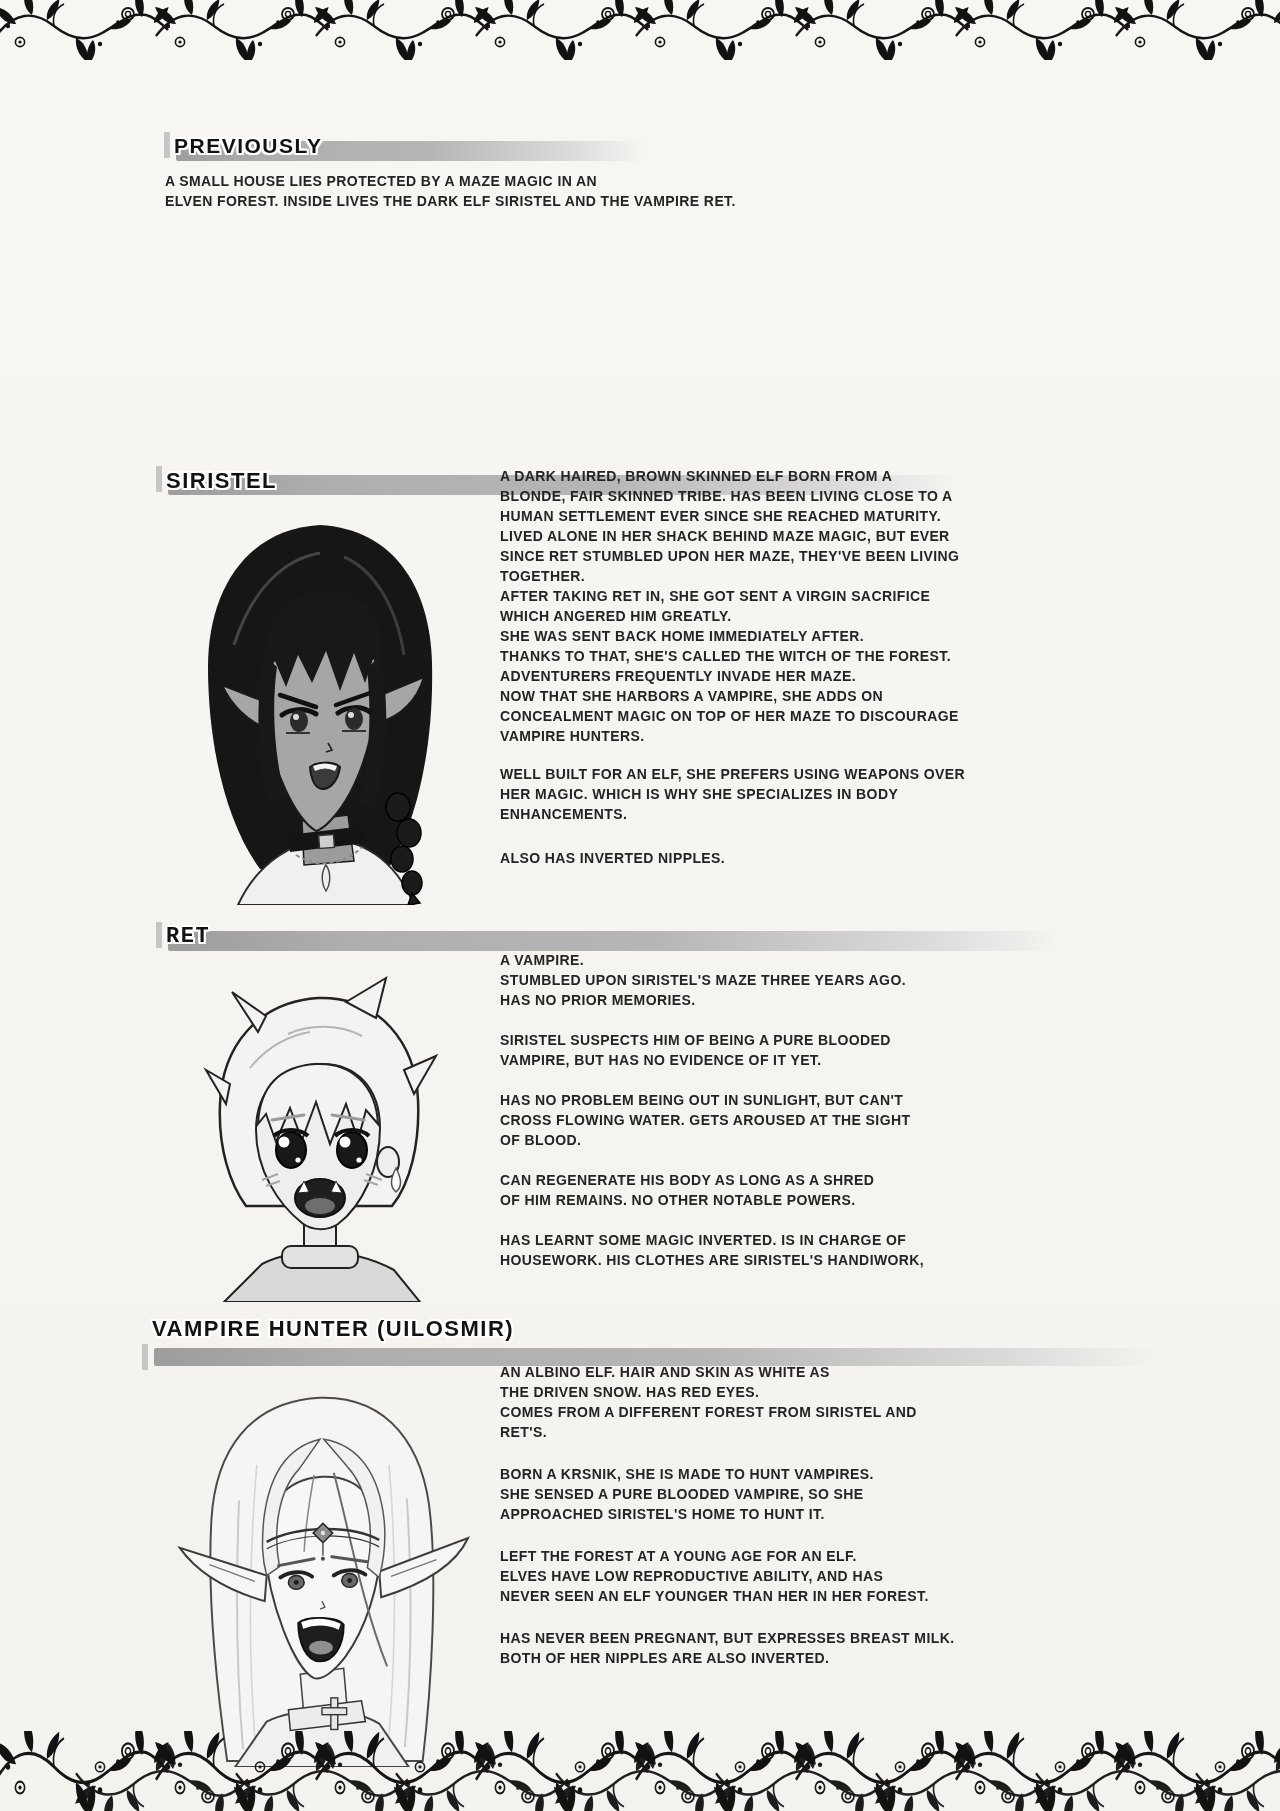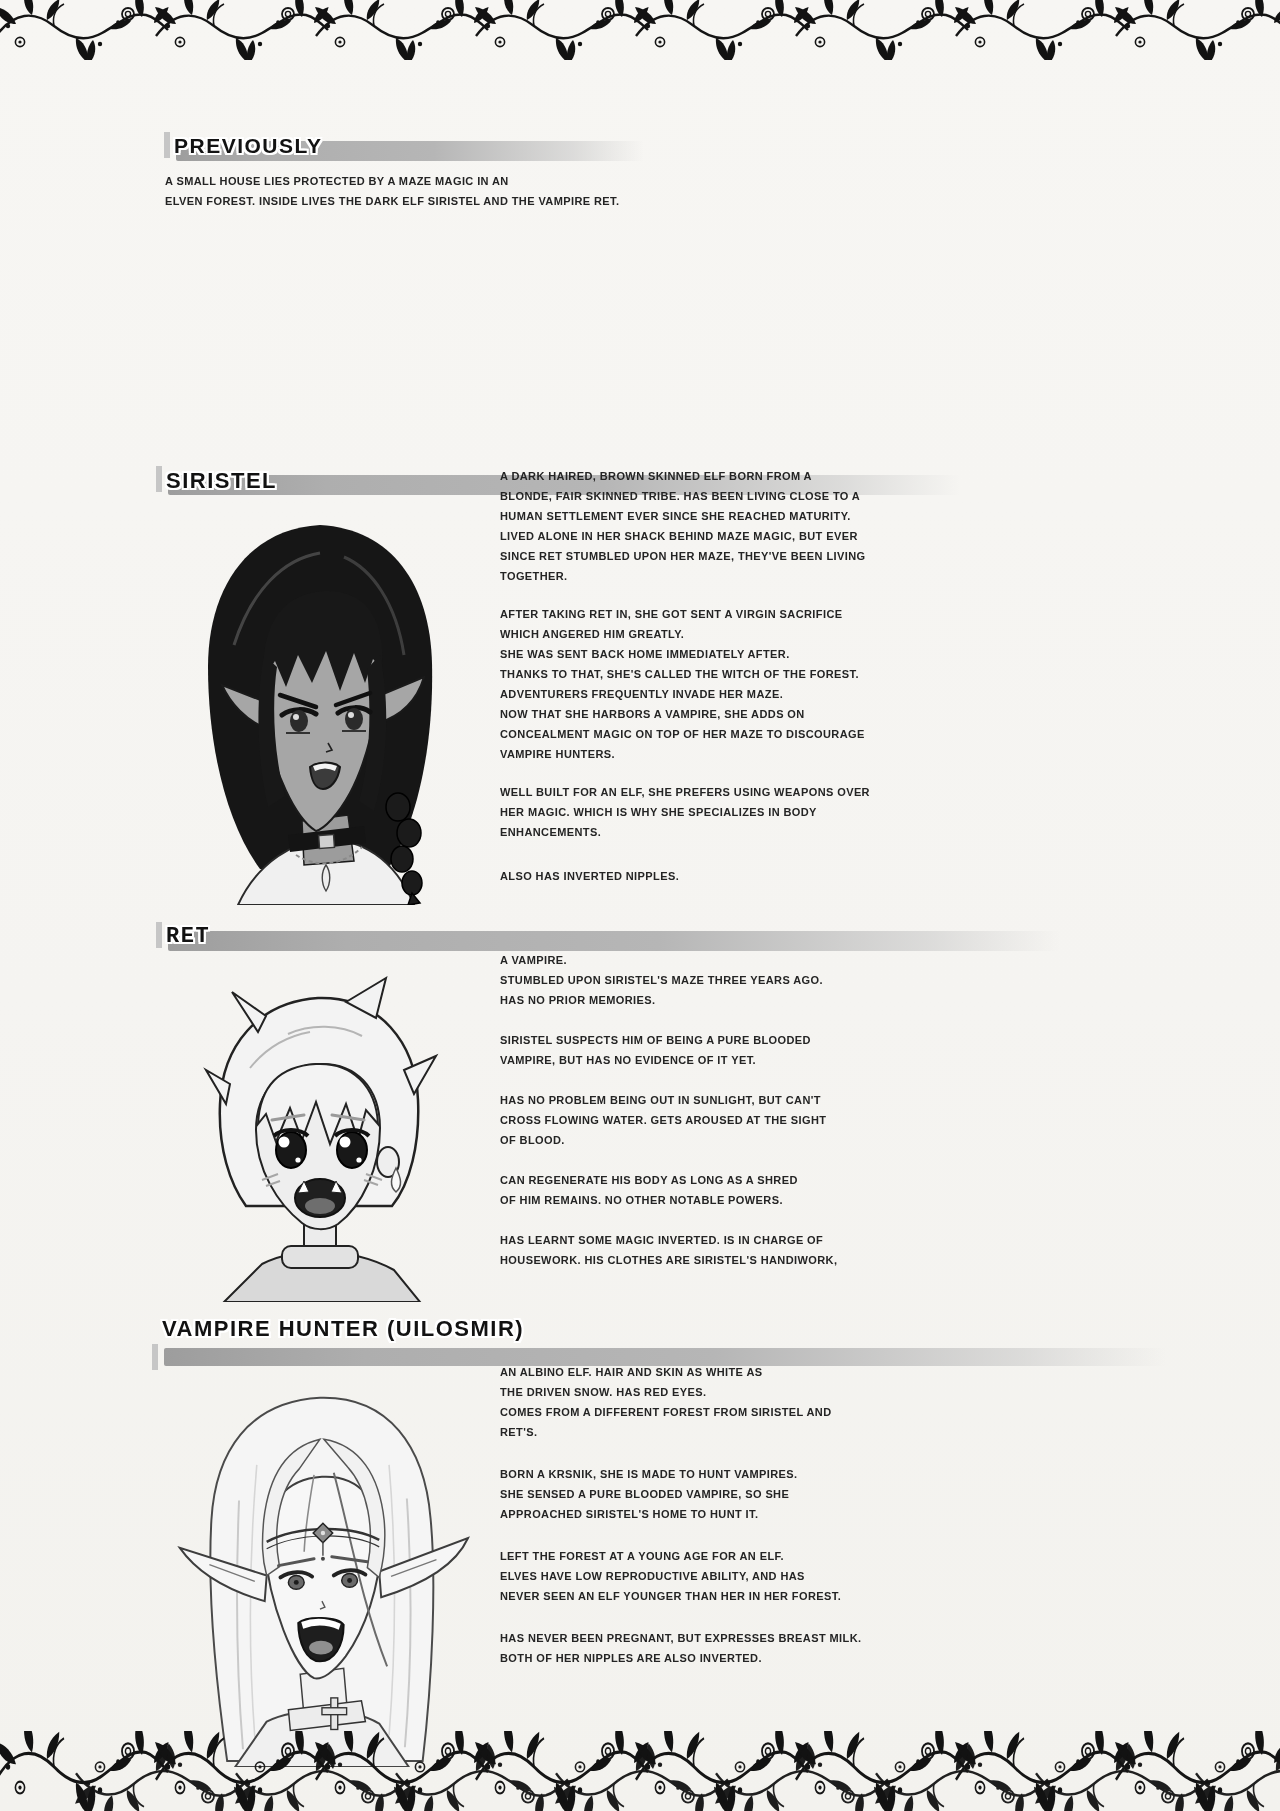--- a/index.html
+++ b/index.html
@@ -22,21 +22,21 @@
   .section-header .title{
     position:relative;display:inline-block;padding:0 4px;
     font-size:22px;font-weight:bold;letter-spacing:1.5px;color:#121212;
     text-shadow:-2px -2px 0 #fff,2px -2px 0 #fff,-2px 2px 0 #fff,2px 2px 0 #fff,
                  0 -2px 0 #fff,0 2px 0 #fff,-2px 0 0 #fff,2px 0 0 #fff;
     white-space:nowrap;
     text-align:right;
   }
   .text-block{position:absolute;}
   .para{
-    white-space:pre-line;font-size:11px;line-height:20px;font-weight:bold;
+    white-space:pre-line;font-size:14px;line-height:20px;font-weight:bold;
     letter-spacing:0.4px;color:#242424;
   }
   .portrait{position:absolute;}
   .portrait svg{display:block;width:100%;height:100%;}
 </style>
 </head>
 <body>
 
 <div class="page">
 
@@ -86,21 +86,21 @@
     <div class="para" style="margin-bottom:19px;">A SMALL HOUSE LIES PROTECTED BY A MAZE MAGIC IN AN
 ELVEN FOREST. INSIDE LIVES THE DARK ELF SIRISTEL AND THE VAMPIRE RET.</div>
   </div>
 
   <div class="section-header" style="left:162px;top:468px;">
     <span class="tick"></span>
     <span class="bar" style="top:7px;width:792px;"></span>
     <span class="title">SIRISTEL</span>
   </div>
   <div class="text-block" style="left:500px;top:466px;width:600px;">
-    <div class="para" style="margin-bottom:18px;">A DARK HAIRED, BROWN SKINNED ELF BORN FROM A
+    <div class="para" style="">A DARK HAIRED, BROWN SKINNED ELF BORN FROM A
 BLONDE, FAIR SKINNED TRIBE. HAS BEEN LIVING CLOSE TO A
 HUMAN SETTLEMENT EVER SINCE SHE REACHED MATURITY.
 LIVED ALONE IN HER SHACK BEHIND MAZE MAGIC, BUT EVER
 SINCE RET STUMBLED UPON HER MAZE, THEY'VE BEEN LIVING
 TOGETHER.</div>
     <div class="para" style="margin-bottom:18px;">AFTER TAKING RET IN, SHE GOT SENT A VIRGIN SACRIFICE
 WHICH ANGERED HIM GREATLY.
 SHE WAS SENT BACK HOME IMMEDIATELY AFTER.
 THANKS TO THAT, SHE'S CALLED THE WITCH OF THE FOREST.
 ADVENTURERS FREQUENTLY INVADE HER MAZE.
@@ -222,21 +222,21 @@
 
       <ellipse cx="150" cy="226" rx="25" ry="19" fill="#1f1f1f" stroke="#111" stroke-width="2"></ellipse>
       <ellipse cx="150" cy="234" rx="15" ry="8" fill="#6e6e6e"></ellipse>
       <path d="M134,209 l5,11 l-11,1 Z" fill="#fff" stroke="#222" stroke-width="1"></path>
       <path d="M166,209 l-5,11 l11,1 Z" fill="#fff" stroke="#222" stroke-width="1"></path>
 
       <path d="M226,196 C231,206 233,214 226,220 C219,214 221,206 226,196 Z" fill="#fafafa" stroke="#555" stroke-width="1.5"></path>
     </svg>
   </div>
 
-  <div class="section-header" style="left:158px;top:1316px;">
+  <div class="section-header" style="left:148px;top:1316px;">
     <span class="tick" style="top:28px;"></span>
     <span class="bar" style="top:32px;width:1002px;height:18px;"></span>
     <span class="title">VAMPIRE HUNTER (UILOSMIR)</span>
   </div>
   <div class="text-block" style="left:500px;top:1362px;width:600px;">
     <div class="para" style="margin-bottom:22px;">AN ALBINO ELF. HAIR AND SKIN AS WHITE AS
 THE DRIVEN SNOW. HAS RED EYES.
 COMES FROM A DIFFERENT FOREST FROM SIRISTEL AND
 RET'S.</div>
     <div class="para" style="margin-bottom:22px;">BORN A KRSNIK, SHE IS MADE TO HUNT VAMPIRES.

